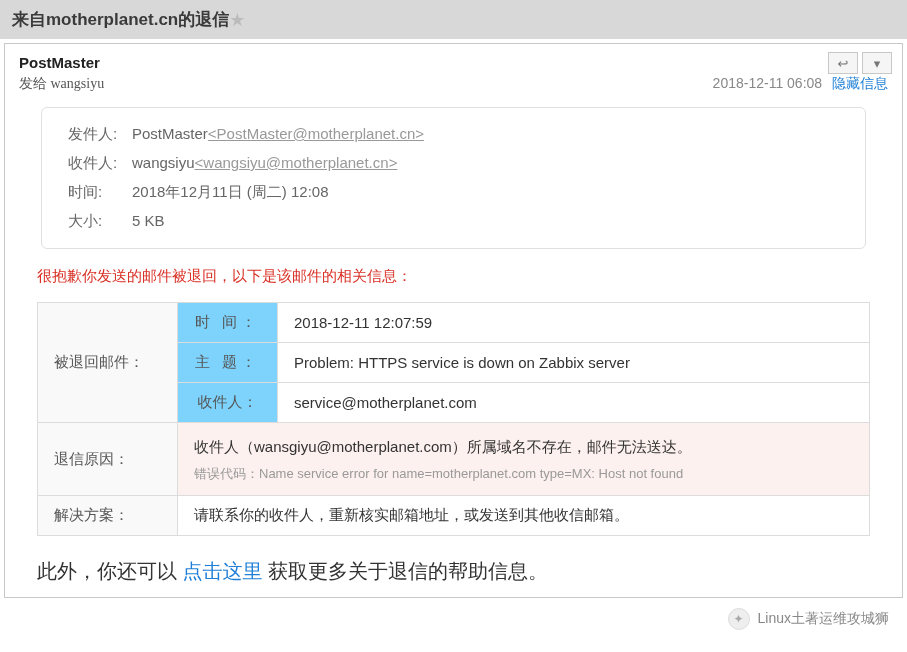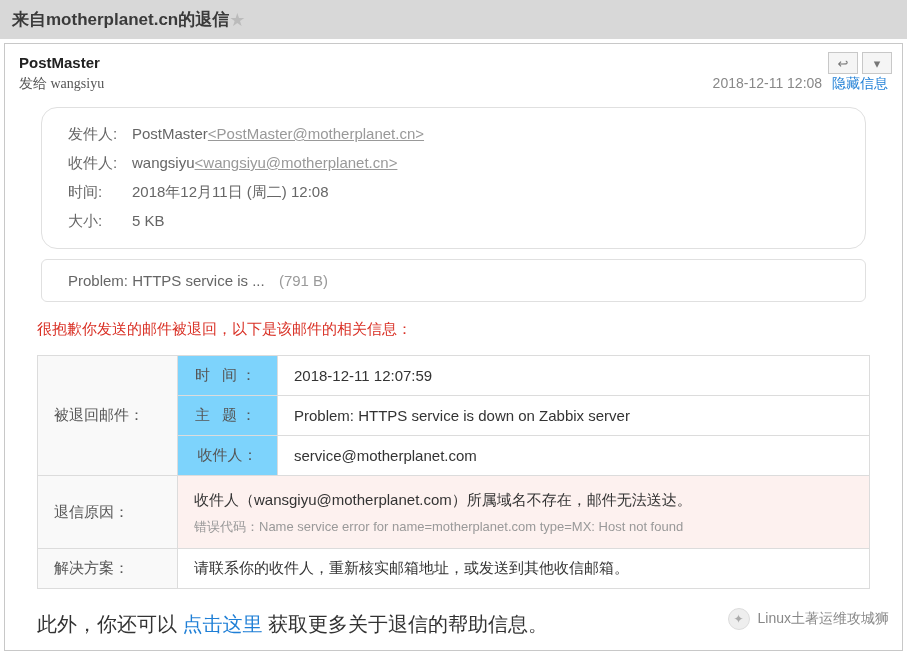--- a/index.html
+++ b/index.html
@@ -50,21 +50,21 @@
     .to-line { color: #555; margin-top: 4px; font-size: 14px; font-family: Liberation Serif, serif; }
     .meta-line {
       text-align: right;
       color: #888;
       font-size: 14px;
       margin-top: -18px;
     }
     .hide-link { color: #1f7fd6; margin-left: 6px; cursor: pointer; }
     .details-box {
       border: 1px solid #e0e0e0;
-      border-radius: 16px;
+      border-radius: 6px;
       margin: 14px 22px 0;
       padding: 12px 18px 12px 26px;
     }
     .detail-row {
       font-size: 15px;
       color: #666;
       padding: 5px 0;
       display: flex;
     }
     .detail-label { color: #666; min-width: 60px; }
@@ -149,21 +149,21 @@
     <div class="action-btn">↩</div>
     <div class="action-btn">▾</div>
   </div>
   <div class="from-line">
     <span class="from-name">PostMaster</span>
   </div>
   <div class="to-line">
     <span>发给 </span><span>wangsiyu</span>
   </div>
   <div class="meta-line">
-    <span>2018-12-11 12:08</span>
+    <span>2018-12-11 06:08</span>
     <span class="hide-link">隐藏信息</span>
   </div>
 
   <div class="details-box">
     <div class="detail-row">
       <span class="detail-label">发件人:</span>
       <span class="detail-value">PostMaster</span>
       <span class="detail-email">&lt;PostMaster@motherplanet.cn&gt;</span>
     </div>
     <div class="detail-row">
@@ -174,24 +174,20 @@
     <div class="detail-row">
       <span class="detail-label">时间:</span>
       <span class="detail-value">2018年12月11日 (周二) 12:08</span>
     </div>
     <div class="detail-row">
       <span class="detail-label">大小:</span>
       <span class="detail-value">5 KB</span>
     </div>
   </div>
 
-  <div class="attach-box">
-    <span>Problem: HTTPS service is ...</span>
-    <span class="attach-size">(791 B)</span>
-  </div>
 
   <div class="bounce-msg">很抱歉你发送的邮件被退回，以下是该邮件的相关信息：</div>
 
   <table class="bounce-table">
     <tbody>
         <tr>
       <td class="bt-label" rowspan="3">被退回邮件：</td>
       <td class="bt-sublabel">时   间：</td>
       <td>2018-12-11 12:07:59</td>
     </tr>

